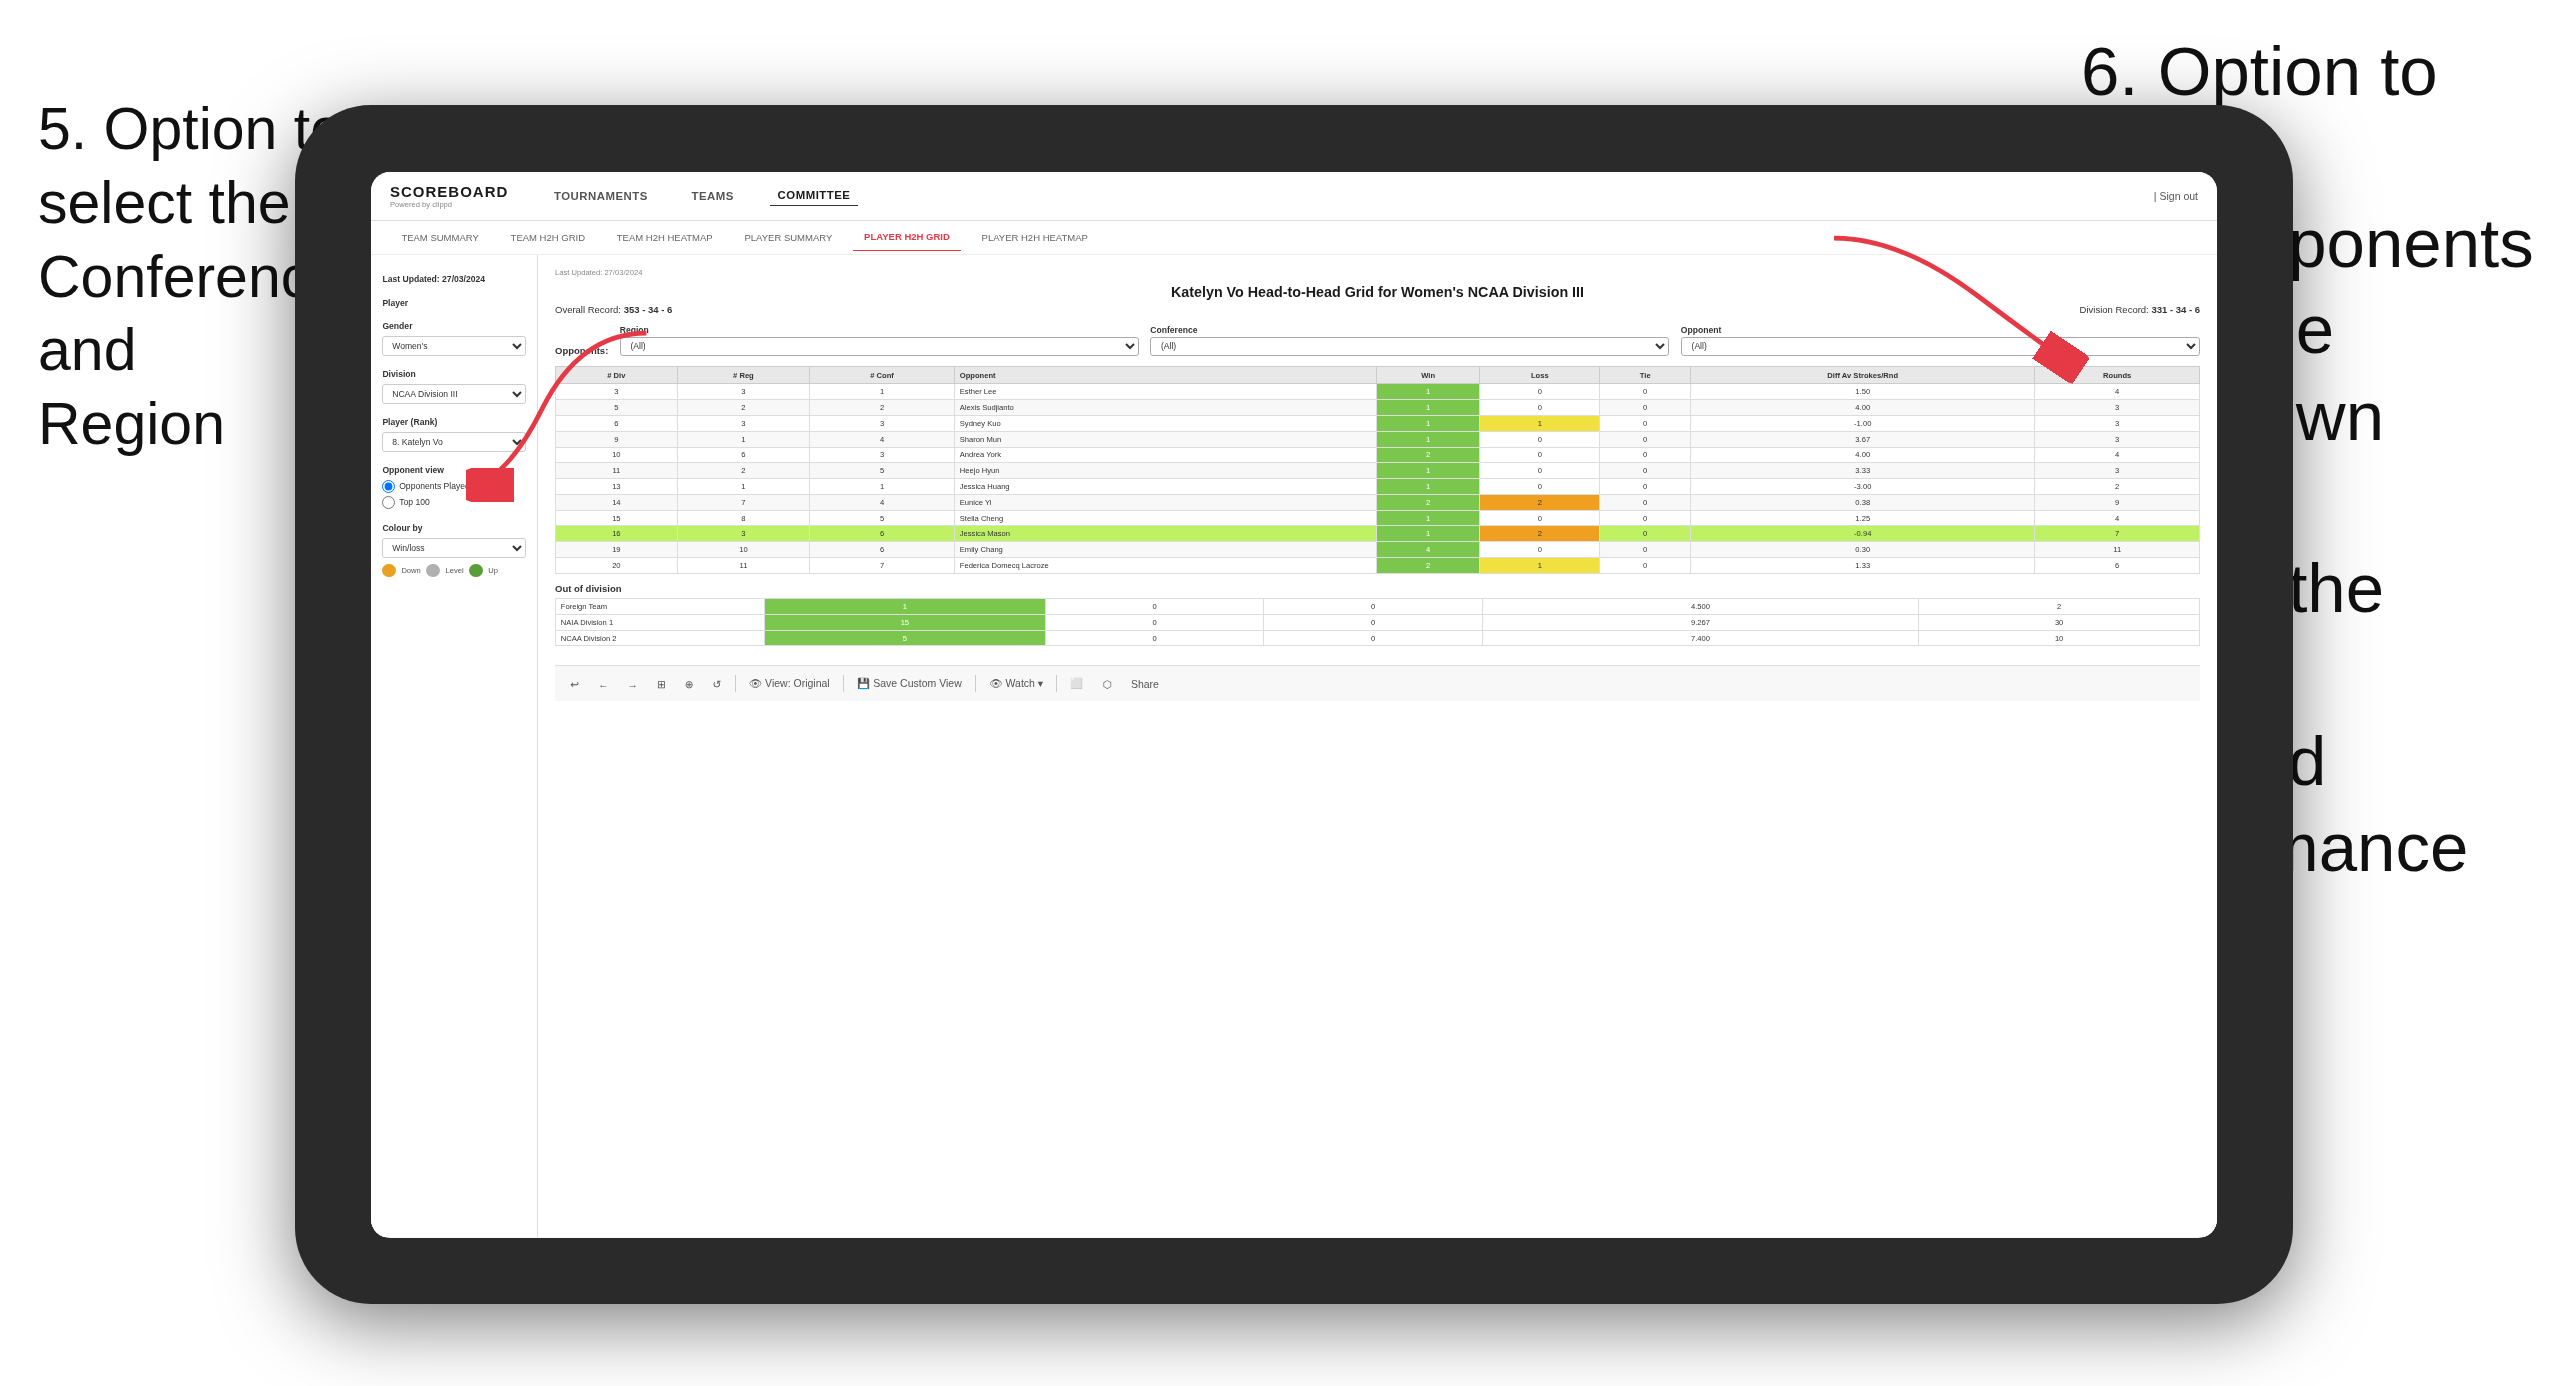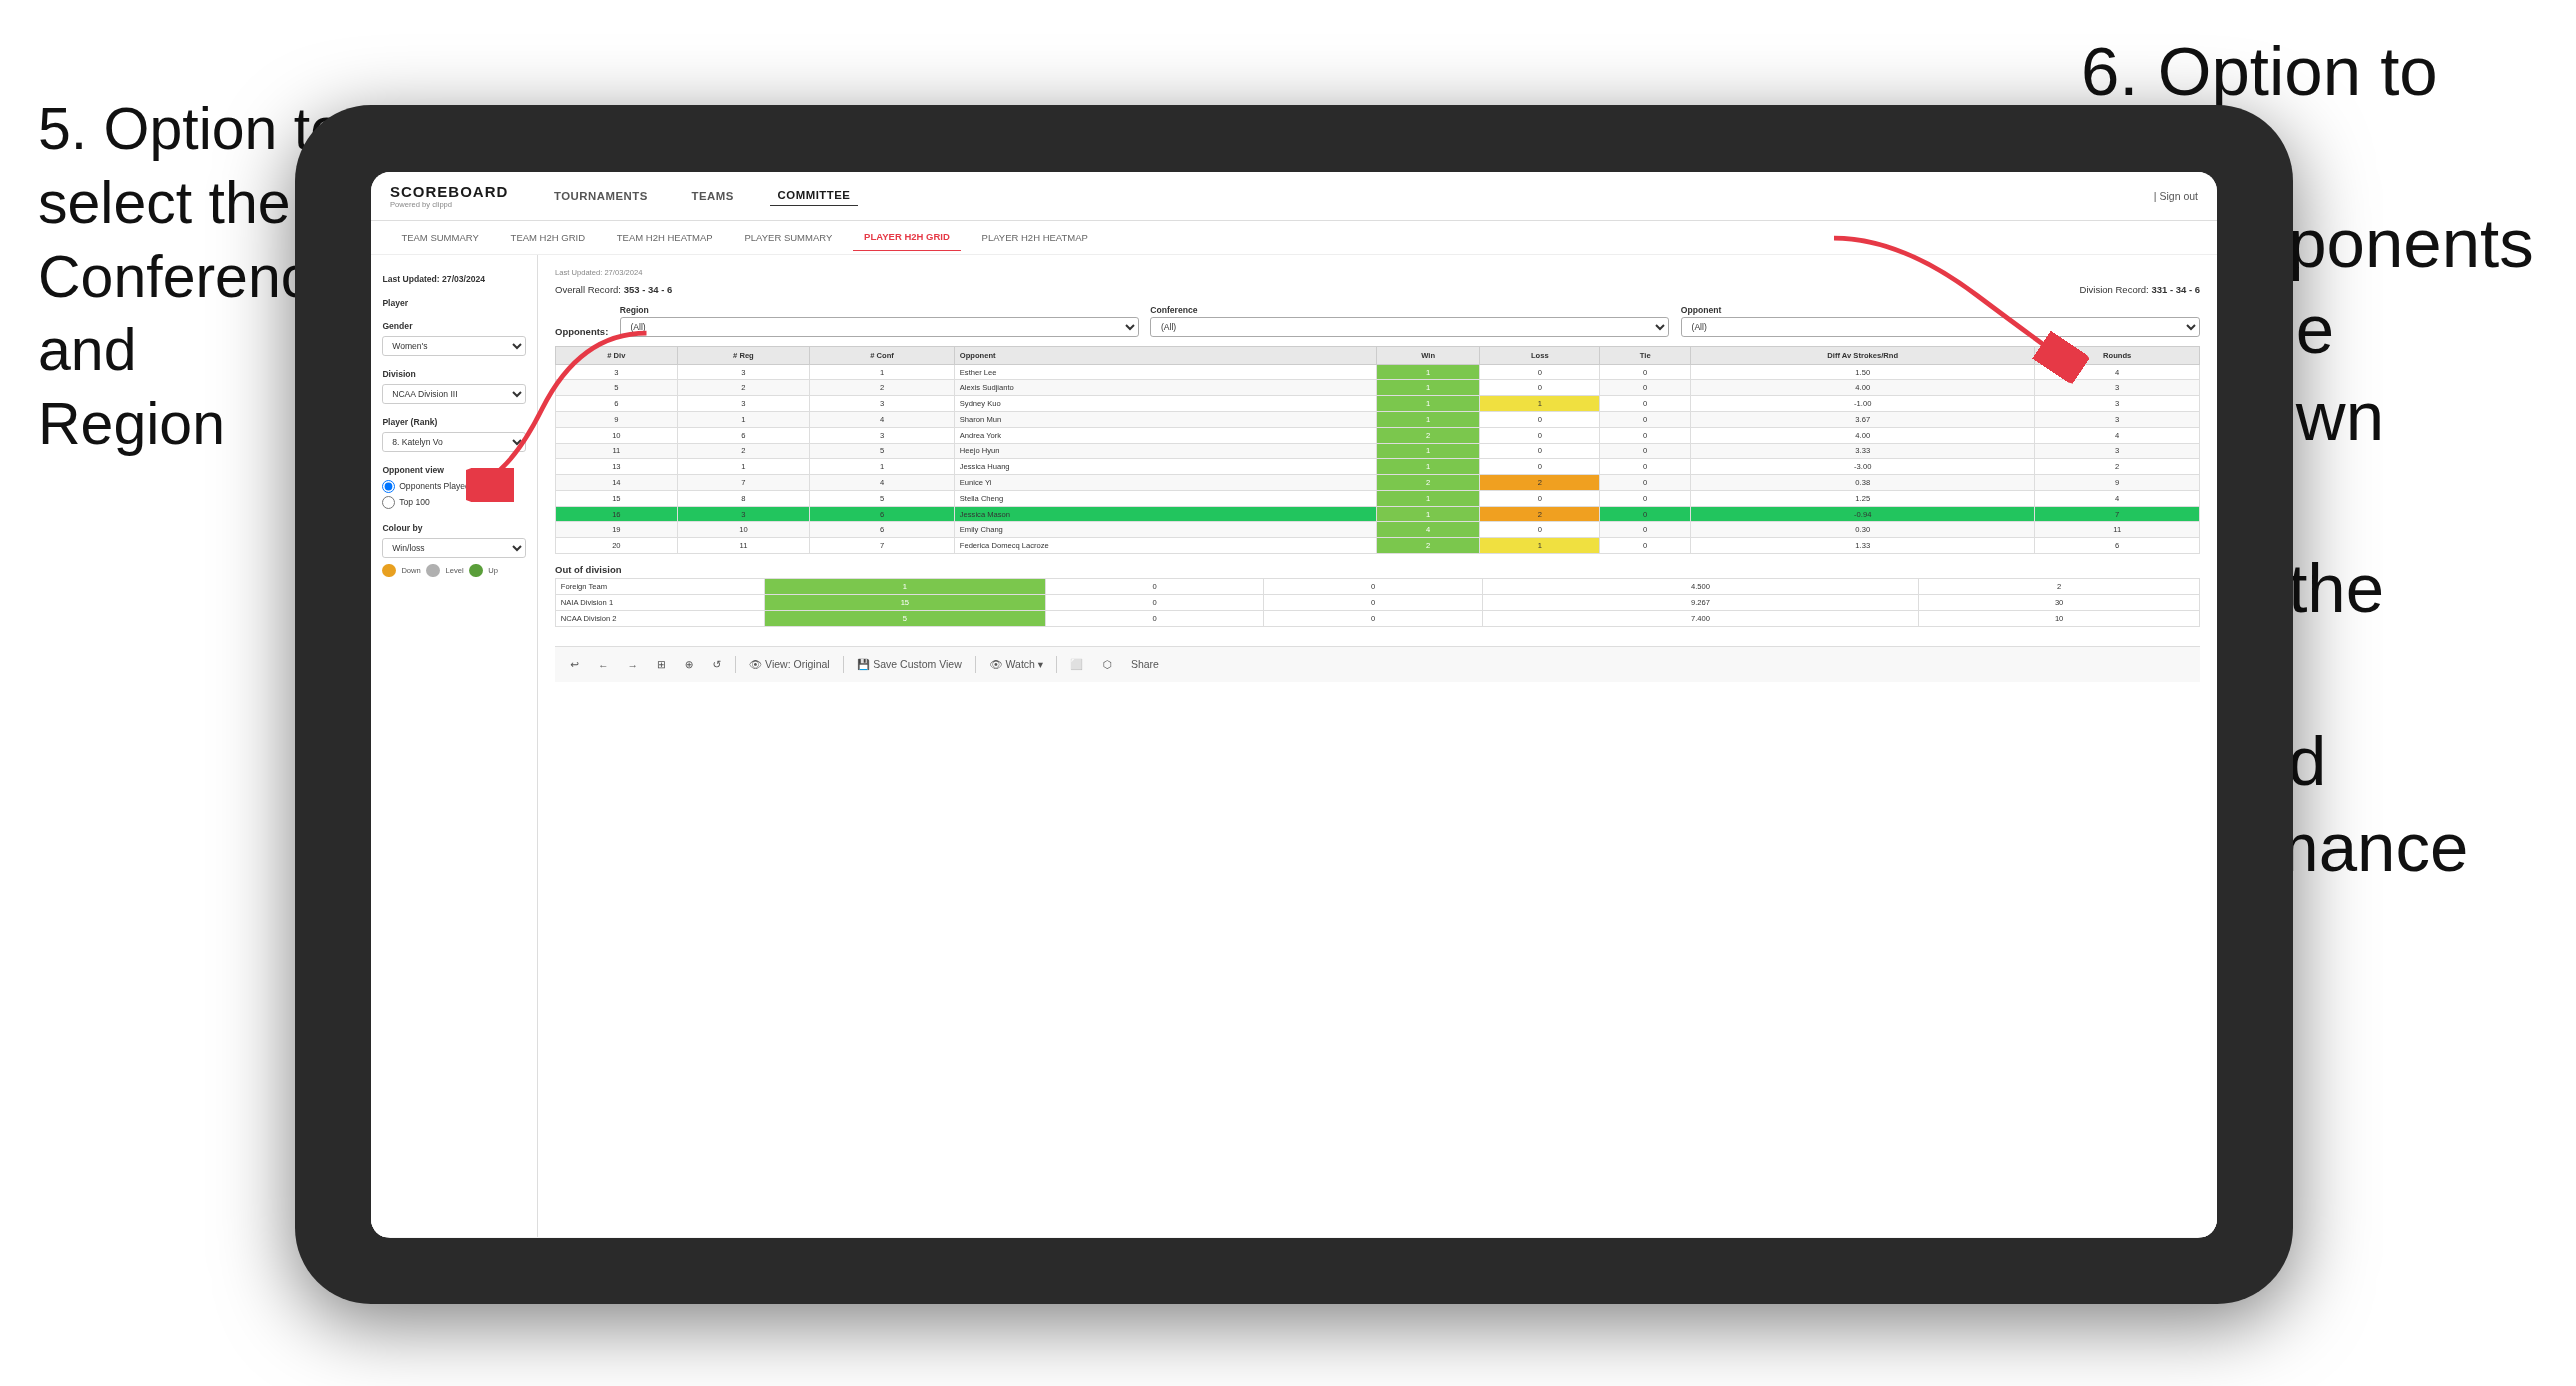--- a/index.html
+++ b/index.html
@@ -452,20 +452,21 @@
             <div class="color-dot" style="background:#b0b0b0;"></div>
             <span class="color-label">Level</span>
             <div class="color-dot" style="background:#5a9e3a;"></div>
             <span class="color-label">Up</span>
           </div>
         </div>
       </div>
 
       <div class="main-panel">
         <div class="last-updated">Last Updated: 27/03/2024</div>
+        <div class="report-title">Katelyn Vo Head-to-Head Grid for Women's NCAA Division III</div>
 
         <div class="record-row">
           <span>
             <span>Overall Record:</span>
             <span class="record-bold">353 - 34 - 6</span>
           </span>
           <span>
             <span>Division Record:</span>
             <span class="record-bold">331 - 34 - 6</span>
           </span>
@@ -602,21 +603,21 @@
     <td>15</td>
     <td>8</td>
     <td>5</td>
     <td class="player-name">Stella Cheng</td>
     <td style="background:#7bc74d;color:#fff">1</td>
     <td style="background:#fff">0</td>
     <td>0</td>
     <td>1.25</td>
     <td>4</td>
   </tr>
-              <tr style="background: #22c55e;">
+              <tr style="background: #bef264;">
     <td>16</td>
     <td>3</td>
     <td>6</td>
     <td class="player-name">Jessica Mason</td>
     <td style="background:#7bc74d;color:#fff">1</td>
     <td style="background:#f0a020">2</td>
     <td>0</td>
     <td>-0.94</td>
     <td>7</td>
   </tr>

